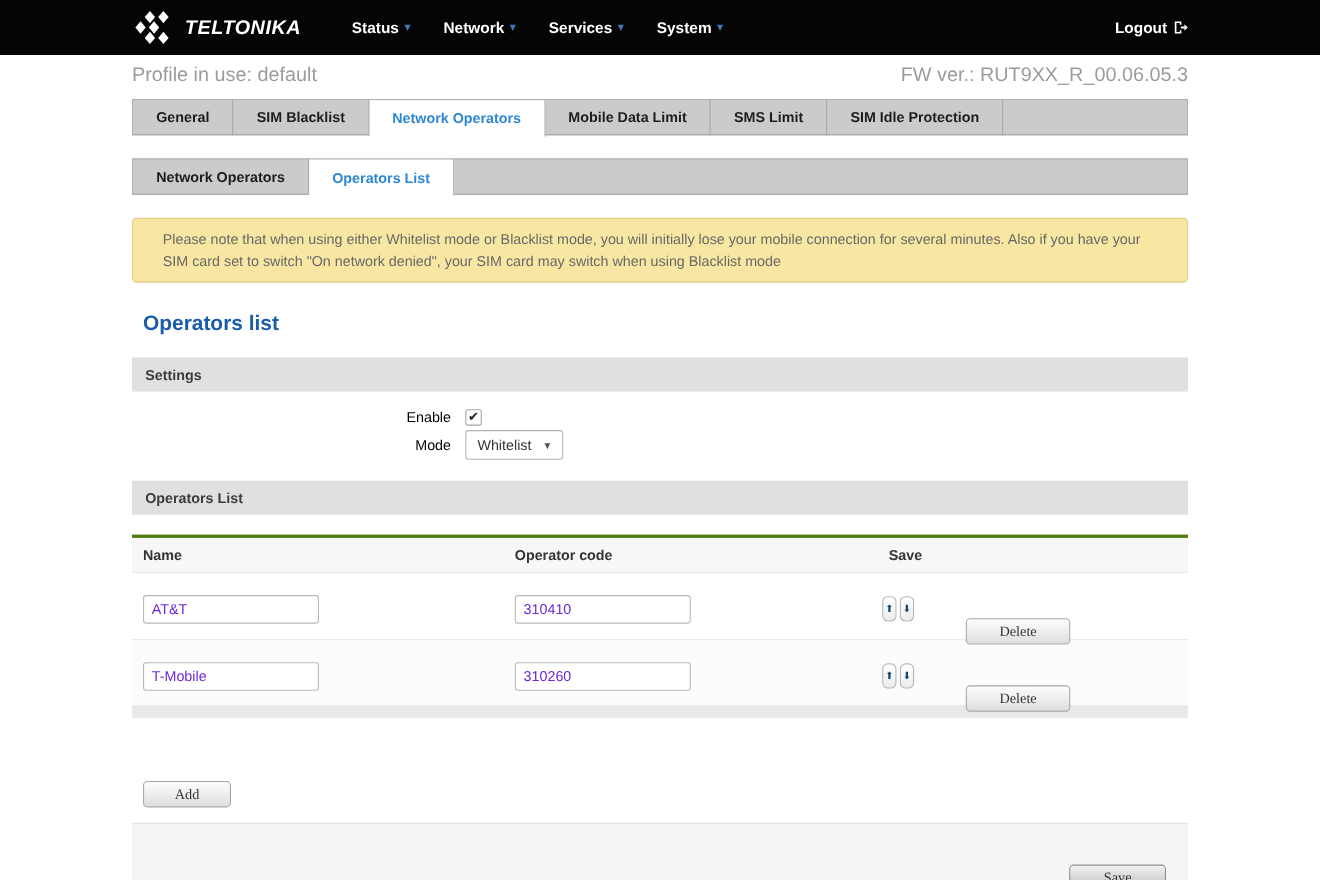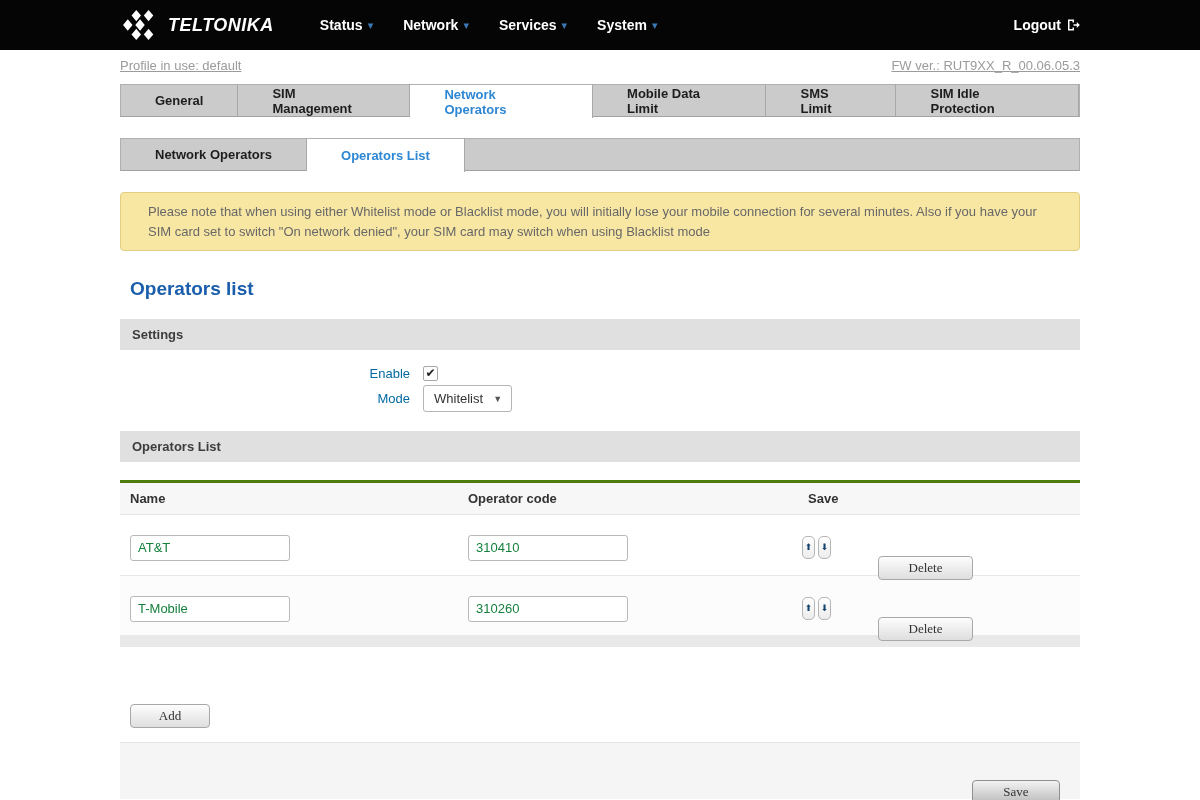--- a/index.html
+++ b/index.html
@@ -20,60 +20,60 @@
   .navbar{background:#050505; height:50px;}
   .nav-inner{width:960px; margin:0 auto; height:50px; display:flex; align-items:center;}
   .brand{display:flex; align-items:center; gap:6px; cursor:pointer;}
   .brand-text{color:#fff; font-weight:bold; font-style:italic; font-size:18px; letter-spacing:.5px;}
   .menu{display:flex; margin-left:46px; gap:30px;}
   .menu-item{display:flex; align-items:center; gap:5px; color:#fff; font-weight:bold; font-size:14px; cursor:pointer;justify-content:space-between;}
   .caret{color:#3d7ab5; font-size:11px; line-height:1;}
   .logout{margin-left:auto; display:flex; align-items:center; gap:5px; color:#fff; font-weight:bold; font-size:14px; cursor:pointer;}
 
   
-  .meta{display:flex; justify-content:space-between; padding-top:8px; font-size:13px; color:#9b9b9b;text-decoration:underline;}
+  .meta{display:flex; justify-content:space-between; padding-top:8px; font-size:18px; color:#9b9b9b;}
 
   
   .tabbar{display:flex; margin-top:11px; background:#cbcbcb; border:1px solid #b0b0b0; border-bottom:1px solid #a2a2a2; height:33px;}
-  .tab{display:flex; align-items:center; padding:0 34px; font-size:13px; font-weight:bold; color:#1d1d1d;
+  .tab{display:flex; align-items:center; padding:0 21px; font-size:13px; font-weight:bold; color:#1d1d1d;
        border-right:1px solid #a8a8a8; cursor:pointer; height:33px; margin-top:-1px;}
   .tab.active{background:#fff; color:var(--accent); height:34px; border-top:1px solid #b0b0b0;}
   .tabbar.sub{margin-top:21px;}
 
   
   .notice{margin-top:21px; background:var(--notice_bg); border:1px solid var(--notice_border);
           border-radius:4px; padding:9px 27px; font-size:13px; color:#686868; line-height:1.5;}
 
   
   h1.page-title{margin:27px 0 0 10px; font-size:19px; color:var(--heading);}
   .section-bar{margin-top:19px; background:#e0e0e0; height:31px; line-height:31px;
                padding-left:12px; font-size:13px; font-weight:bold; color:#3c3c3c;}
 
   
   .form-row{display:flex; align-items:center; }
   .form-row.enable{margin-top:16px;}
   .form-row.mode{margin-top:4px;}
-  .flabel{width:290px; text-align:right; margin-right:13px; font-size:13px; color:#0369a1;}
+  .flabel{width:290px; text-align:right; margin-right:13px; font-size:13px; color:#000000;}
   .checkbox{width:15px; height:15px; border:1px solid #a8a8a8; border-radius:2px; background:#fdfdfd;
             display:inline-flex; align-items:center; justify-content:center; cursor:pointer;}
   .checkbox .check{font-size:12px; color:#222; line-height:1; margin-top:-1px;}
   .select{display:inline-flex; align-items:center; gap:10px; border:1px solid #b5b5b5; border-radius:3px;
           background:#fff; padding:5px 9px 5px 10px; font-size:13px; color:#333; cursor:pointer; min-width:81px;}
   .sel-caret{font-size:9px; color:#555;}
 
   
   .thead{display:grid; grid-template-columns:338px 340px 70px 1fr; margin-top:18px;
          background:#f7f7f7; border-top:3px solid #4d7c0f; border-bottom:1px solid #e6e6e6;
          height:35px; align-items:center; font-size:13px; font-weight:bold; color:#333;}
   .thead .th{padding-left:10px;}
   .trow{display:grid; grid-template-columns:338px 340px 70px 1fr; align-items:center; height:60px; background:#fff;}
   .trow + .trow{border-top:1px solid #e8e8e8; background:#fcfcfc;}
   .cell{padding-left:10px;}
   .tinput{width:160px; height:26px; border:1px solid #b9b9b9; border-radius:3px; padding:0 7px;
-          font-size:13px; color:#15803d; font-family:inherit; background:#fff;}
+          font-size:13px; color:#6d28d9; font-family:inherit; background:#fff;}
   .sort-cell{display:flex; gap:3px; padding-left:4px;}
   .sort-btn{width:13px; height:23px; border:1px solid #b5b5b5; border-radius:5px;
             background:linear-gradient(#ffffff,#ececec); padding:0; display:flex; align-items:center;
             justify-content:center; cursor:pointer;}
   .sort-btn span{font-size:9px; color:var(--navy); line-height:1;}
   .btn{border:1px solid #a8a8a8; border-radius:4px; background:linear-gradient(#fdfdfd,#dedede);
        font-size:13px; color:#333; font-family:Liberation Serif, serif; cursor:pointer; height:24px;margin-top:41px;}
   .btn.delete{width:95px;}
   .btn.add{width:80px; margin-left:10px;}
   .table-endstrip{height:12px; background:#e9e9e9; margin-top:0;}
@@ -132,21 +132,21 @@
 
 <div class="container">
 
   <div class="meta">
     <span>Profile in use: default</span>
     <span>FW ver.: RUT9XX_R_00.06.05.3</span>
   </div>
 
   <div class="tabbar">
     <div class="tab">General</div>
-    <div class="tab">SIM Management</div>
+    <div class="tab">SIM Blacklist</div>
     <div class="tab active">Network Operators</div>
     <div class="tab">Mobile Data Limit</div>
     <div class="tab">SMS Limit</div>
     <div class="tab">SIM Idle Protection</div>
   </div>
 
   <div class="tabbar sub">
     <div class="tab">Network Operators</div>
     <div class="tab active">Operators List</div>
   </div>

